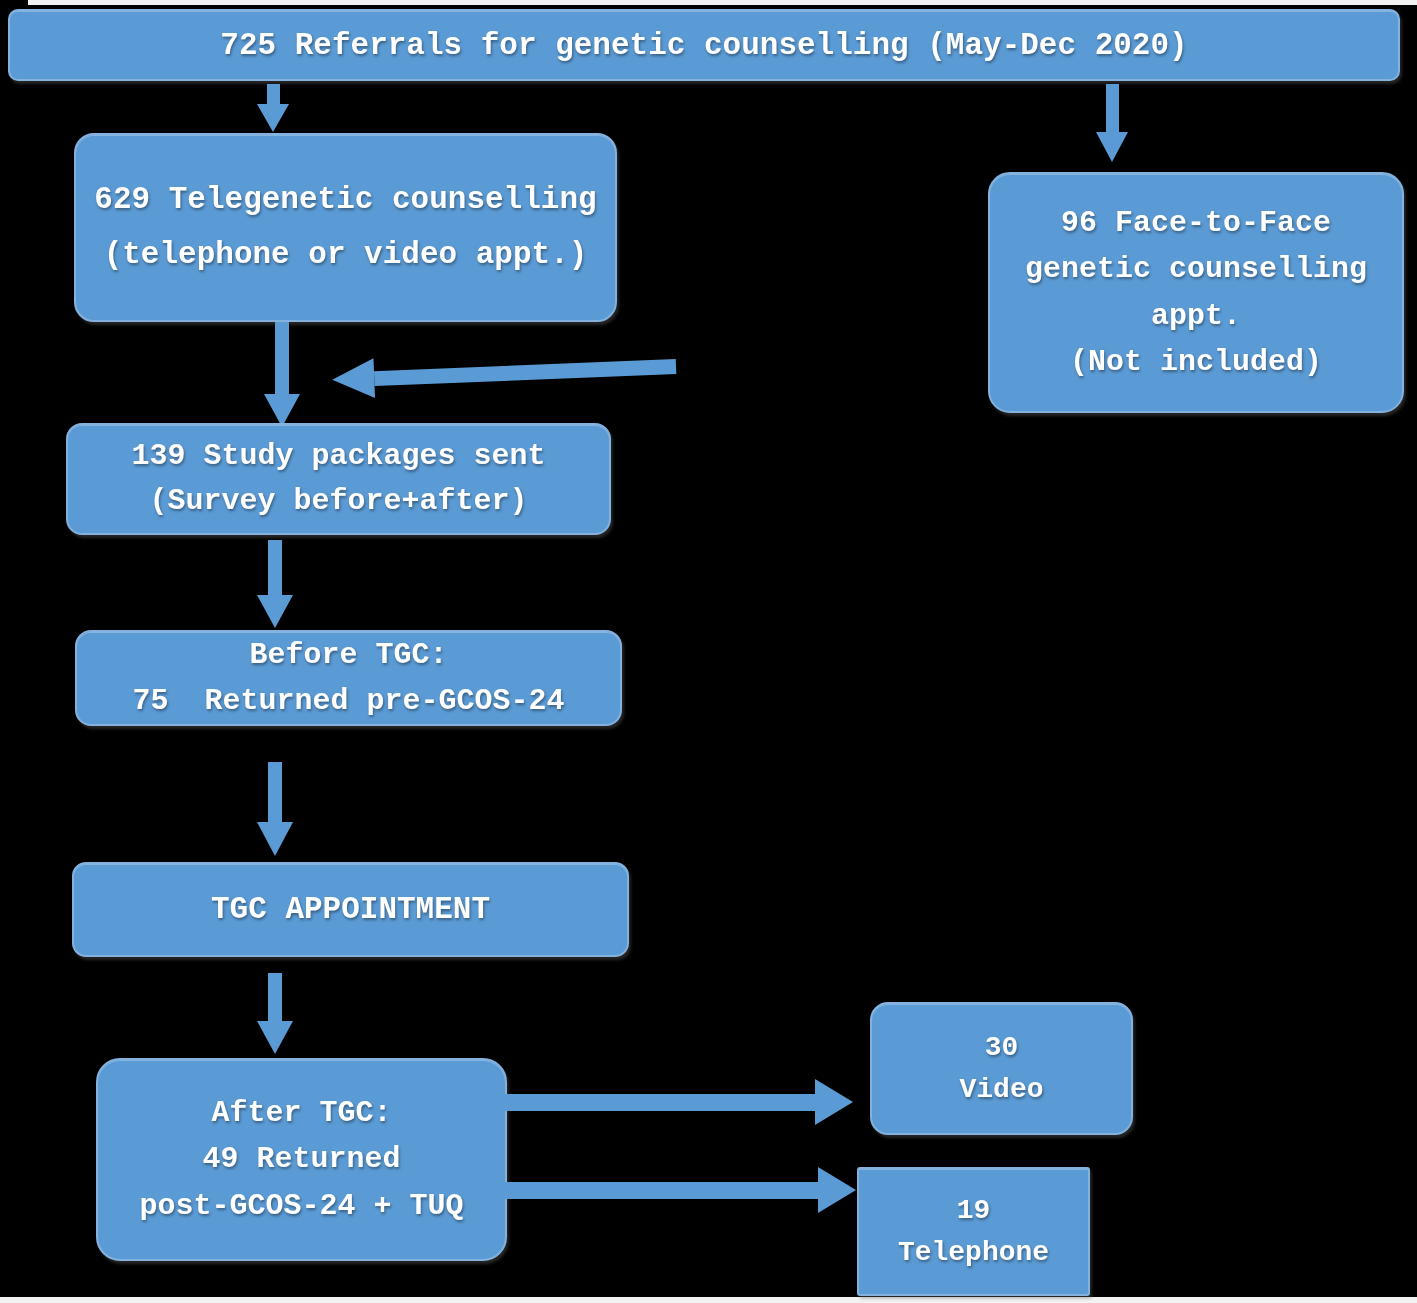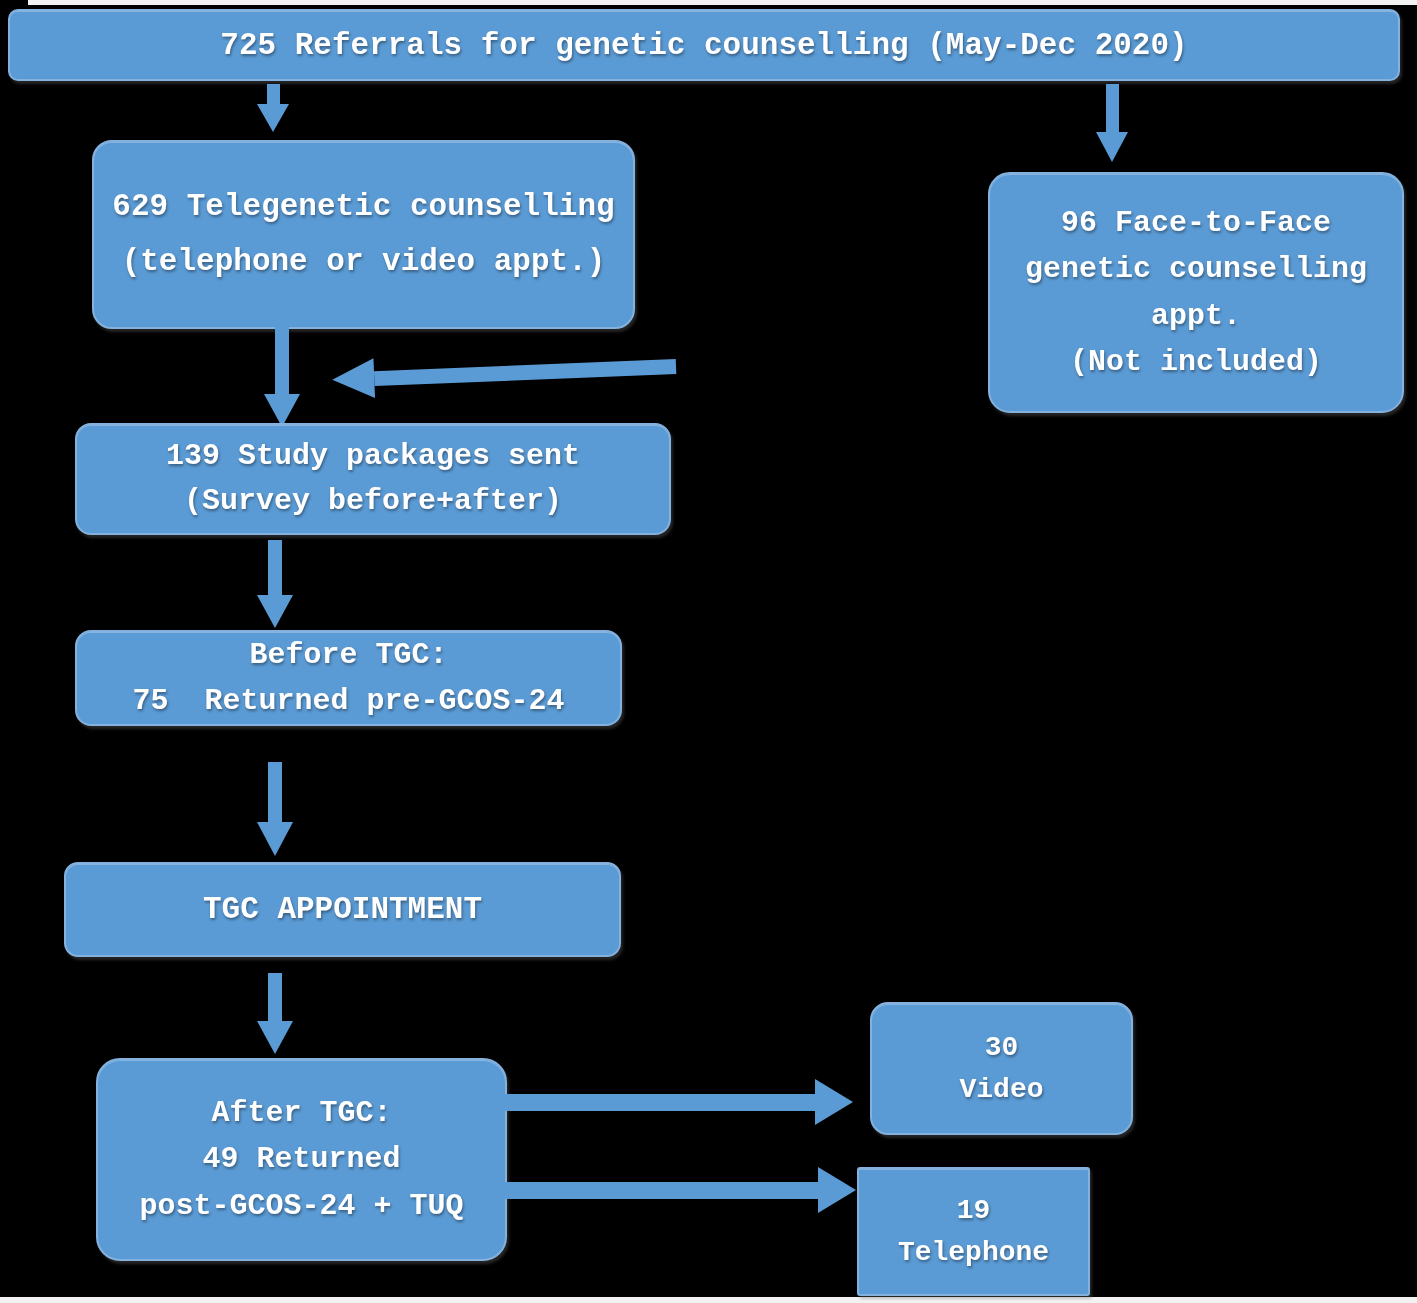--- a/index.html
+++ b/index.html
@@ -55,21 +55,21 @@
   <div class="arrow-v" style="left:257px;top:84px;width:32px;">
     <div class="stem" style="width:13px;height:20px;"></div>
     <div class="head" style="border-left-width:16px;border-right-width:16px;border-top-width:28px;"></div>
   </div>
 
   <div class="arrow-v" style="left:1096px;top:84px;width:32px;">
     <div class="stem" style="width:13px;height:48px;"></div>
     <div class="head" style="border-left-width:16px;border-right-width:16px;border-top-width:30px;"></div>
   </div>
 
-  <div class="box" style="left:74px;top:140px;width:543px;height:189px;border-radius:20px;font-size:31px;line-height:1.75;margin-left:18px;">
+  <div class="box" style="left:74px;top:133px;width:543px;height:189px;border-radius:20px;font-size:31px;line-height:1.75;">
     <div class="line">629 Telegenetic counselling</div>
     <div class="line">(telephone or video appt.)</div>
   </div>
 
   <div class="box" style="left:988px;top:172px;width:416px;height:241px;border-radius:22px;font-size:30px;line-height:1.55;">
     <div class="line">96 Face-to-Face</div>
     <div class="line">genetic counselling</div>
     <div class="line">appt.</div>
     <div class="line">(Not included)</div>
   </div>
@@ -78,41 +78,41 @@
   <div class="arrow-v" style="left:264px;top:322px;width:36px;">
     <div class="stem" style="width:14px;height:72px;"></div>
     <div class="head" style="border-left-width:18px;border-right-width:18px;border-top-width:33px;"></div>
   </div>
 
   <div class="arrow-h" style="left:332px;top:346px;width:344px;height:40px;transform:rotate(-2.3deg);transform-origin:right center;">
     <div class="head-left"></div>
     <div class="stem" style="width:302px;height:15px;"></div>
   </div>
 
-  <div class="box" style="left:75px;top:423px;width:596px;height:112px;border-radius:16px;font-size:30px;line-height:1.5;">
+  <div class="box" style="left:66px;top:423px;width:545px;height:112px;border-radius:16px;font-size:30px;line-height:1.5;">
     <div class="line">139 Study packages sent</div>
     <div class="line">(Survey before+after)</div>
   </div>
 
   <div class="arrow-v" style="left:257px;top:540px;width:36px;">
     <div class="stem" style="width:14px;height:55px;"></div>
     <div class="head" style="border-left-width:18px;border-right-width:18px;border-top-width:33px;"></div>
   </div>
 
   <div class="box" style="left:75px;top:630px;width:547px;height:96px;border-radius:16px;font-size:30px;line-height:1.55;">
     <div class="line">Before TGC:</div>
     <div class="line">75  Returned pre-GCOS-24</div>
   </div>
 
   <div class="arrow-v" style="left:257px;top:762px;width:36px;">
     <div class="stem" style="width:14px;height:60px;"></div>
     <div class="head" style="border-left-width:18px;border-right-width:18px;border-top-width:34px;"></div>
   </div>
 
-  <div class="box" style="left:64px;top:862px;width:557px;height:95px;border-radius:14px;font-size:31px;">
+  <div class="box" style="left:72px;top:862px;width:557px;height:95px;border-radius:14px;font-size:31px;">
     <div class="line">TGC APPOINTMENT</div>
   </div>
 
   <div class="arrow-v" style="left:257px;top:973px;width:36px;">
     <div class="stem" style="width:14px;height:48px;"></div>
     <div class="head" style="border-left-width:18px;border-right-width:18px;border-top-width:33px;"></div>
   </div>
 
   <div class="box" style="left:72px;top:1058px;width:411px;height:203px;border-radius:24px;font-size:30px;line-height:1.55;margin-left:24px;">
     <div class="line">After TGC:</div>

